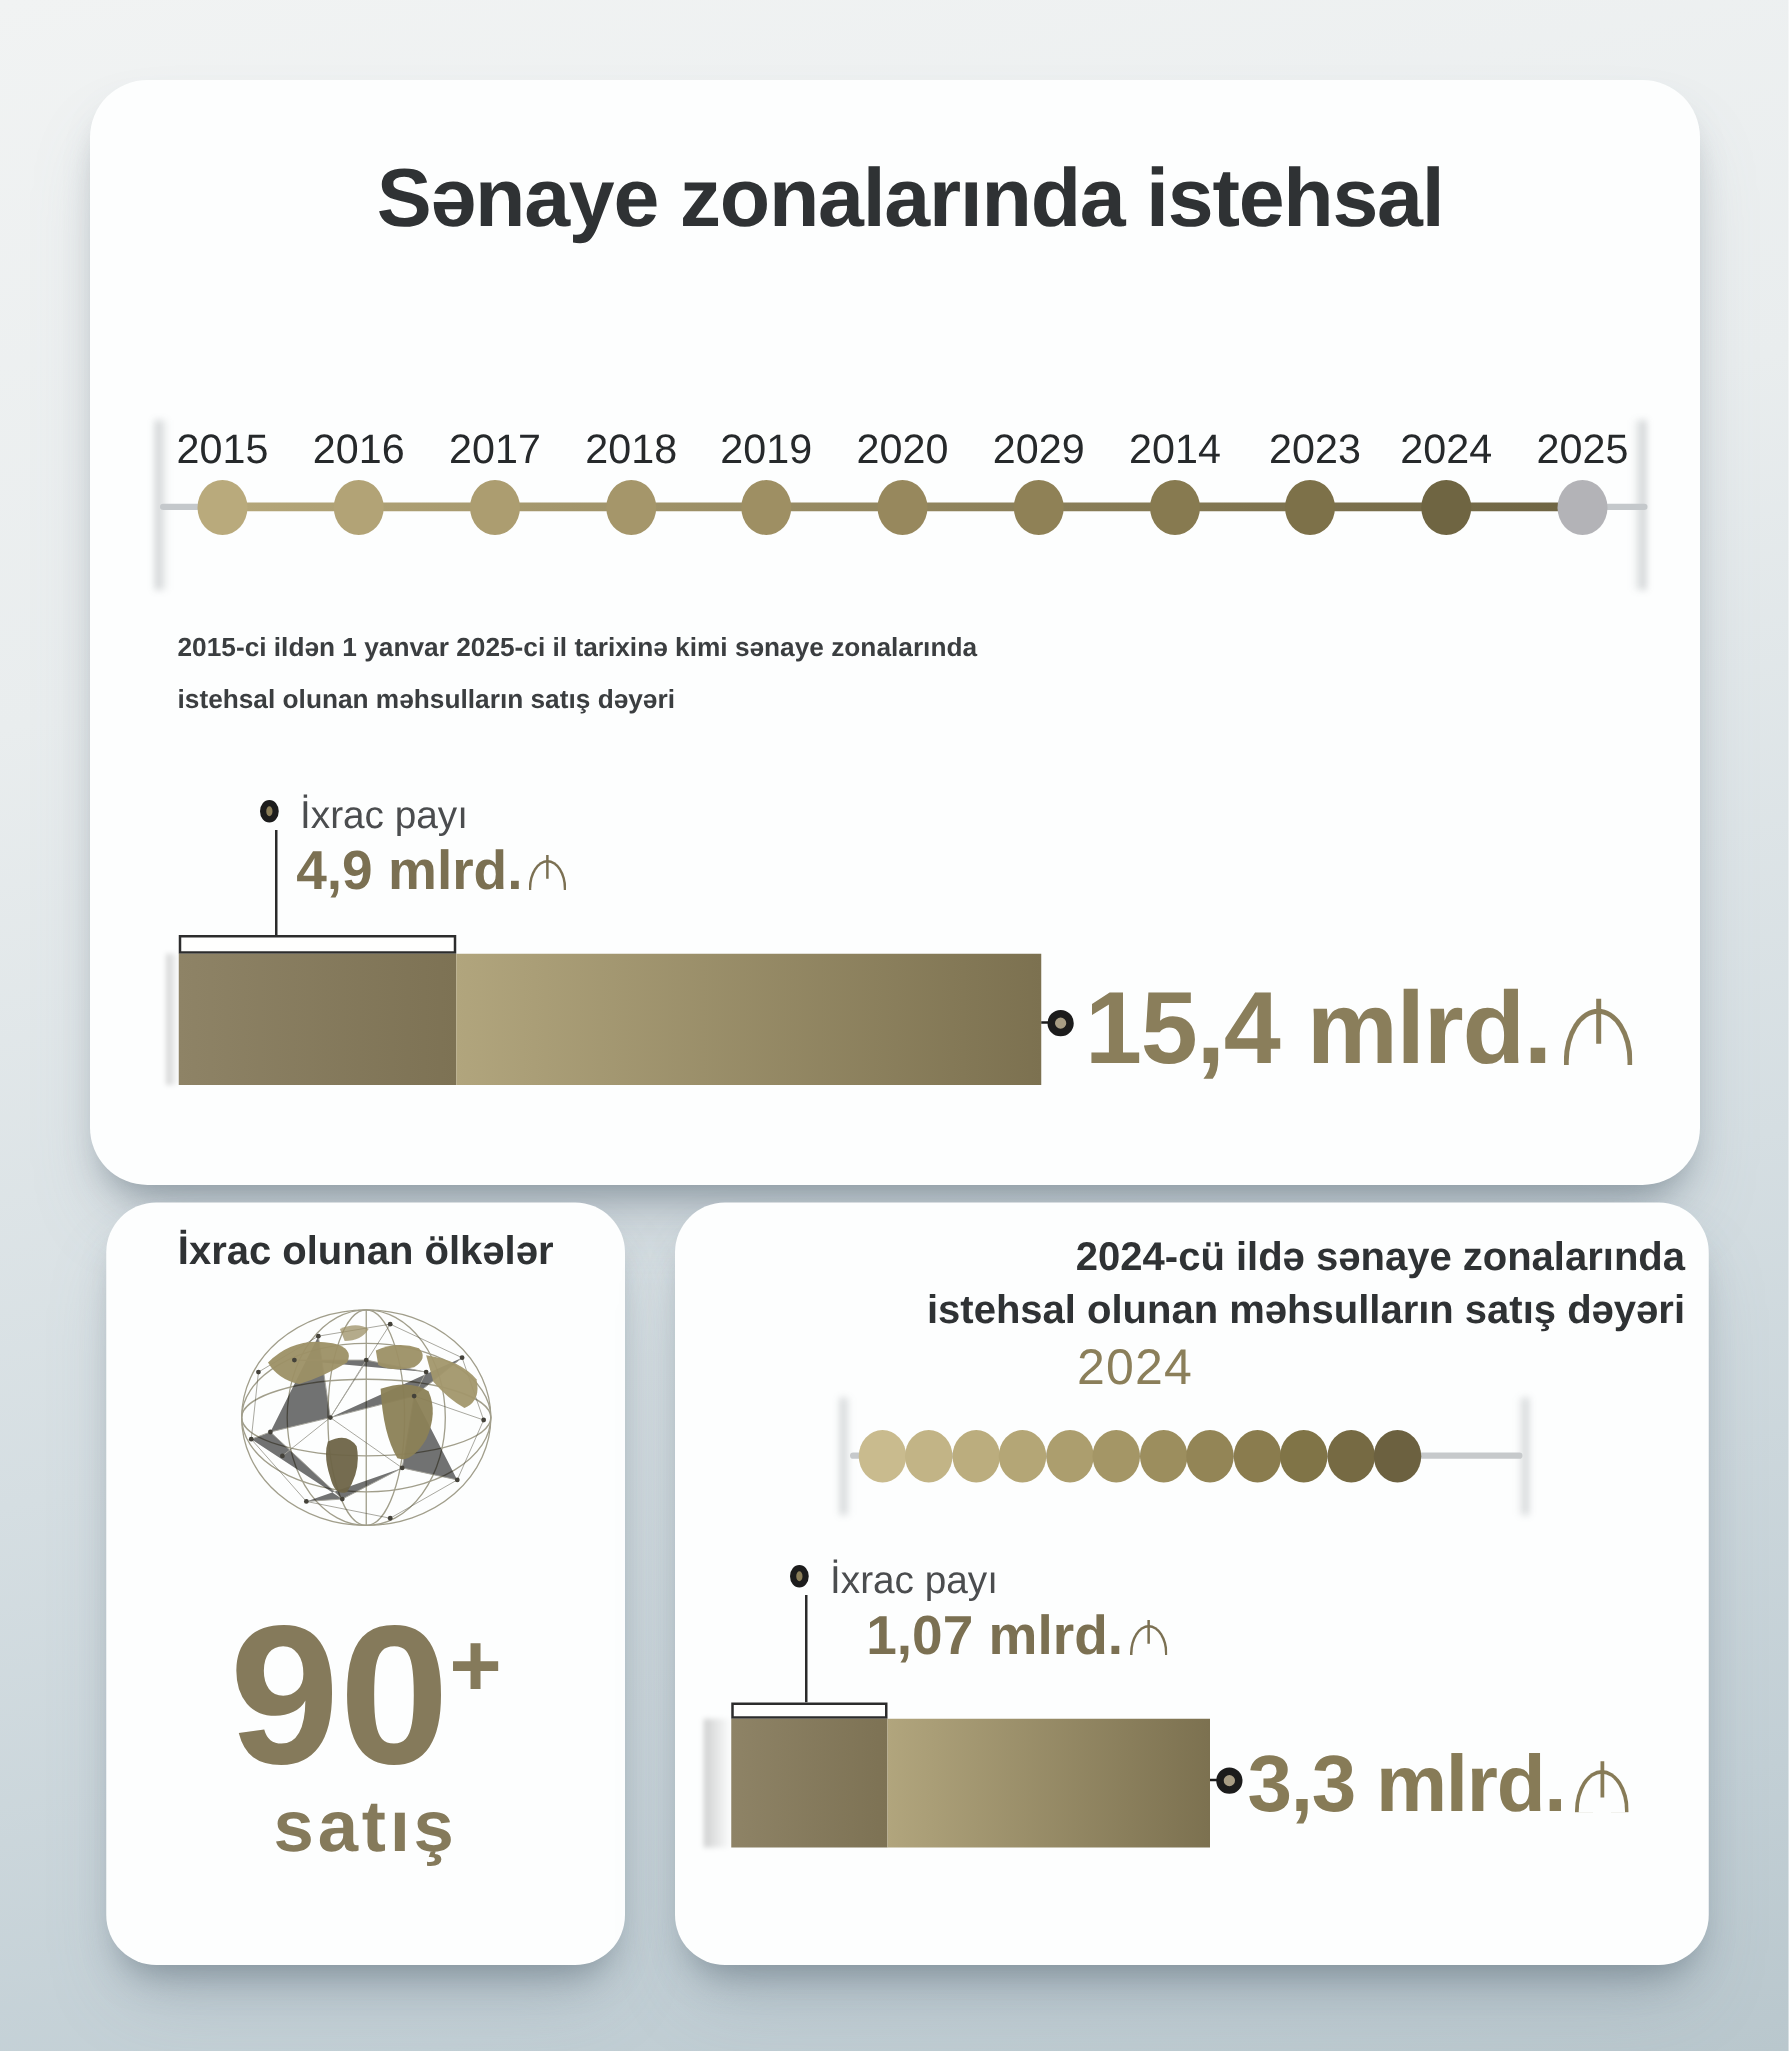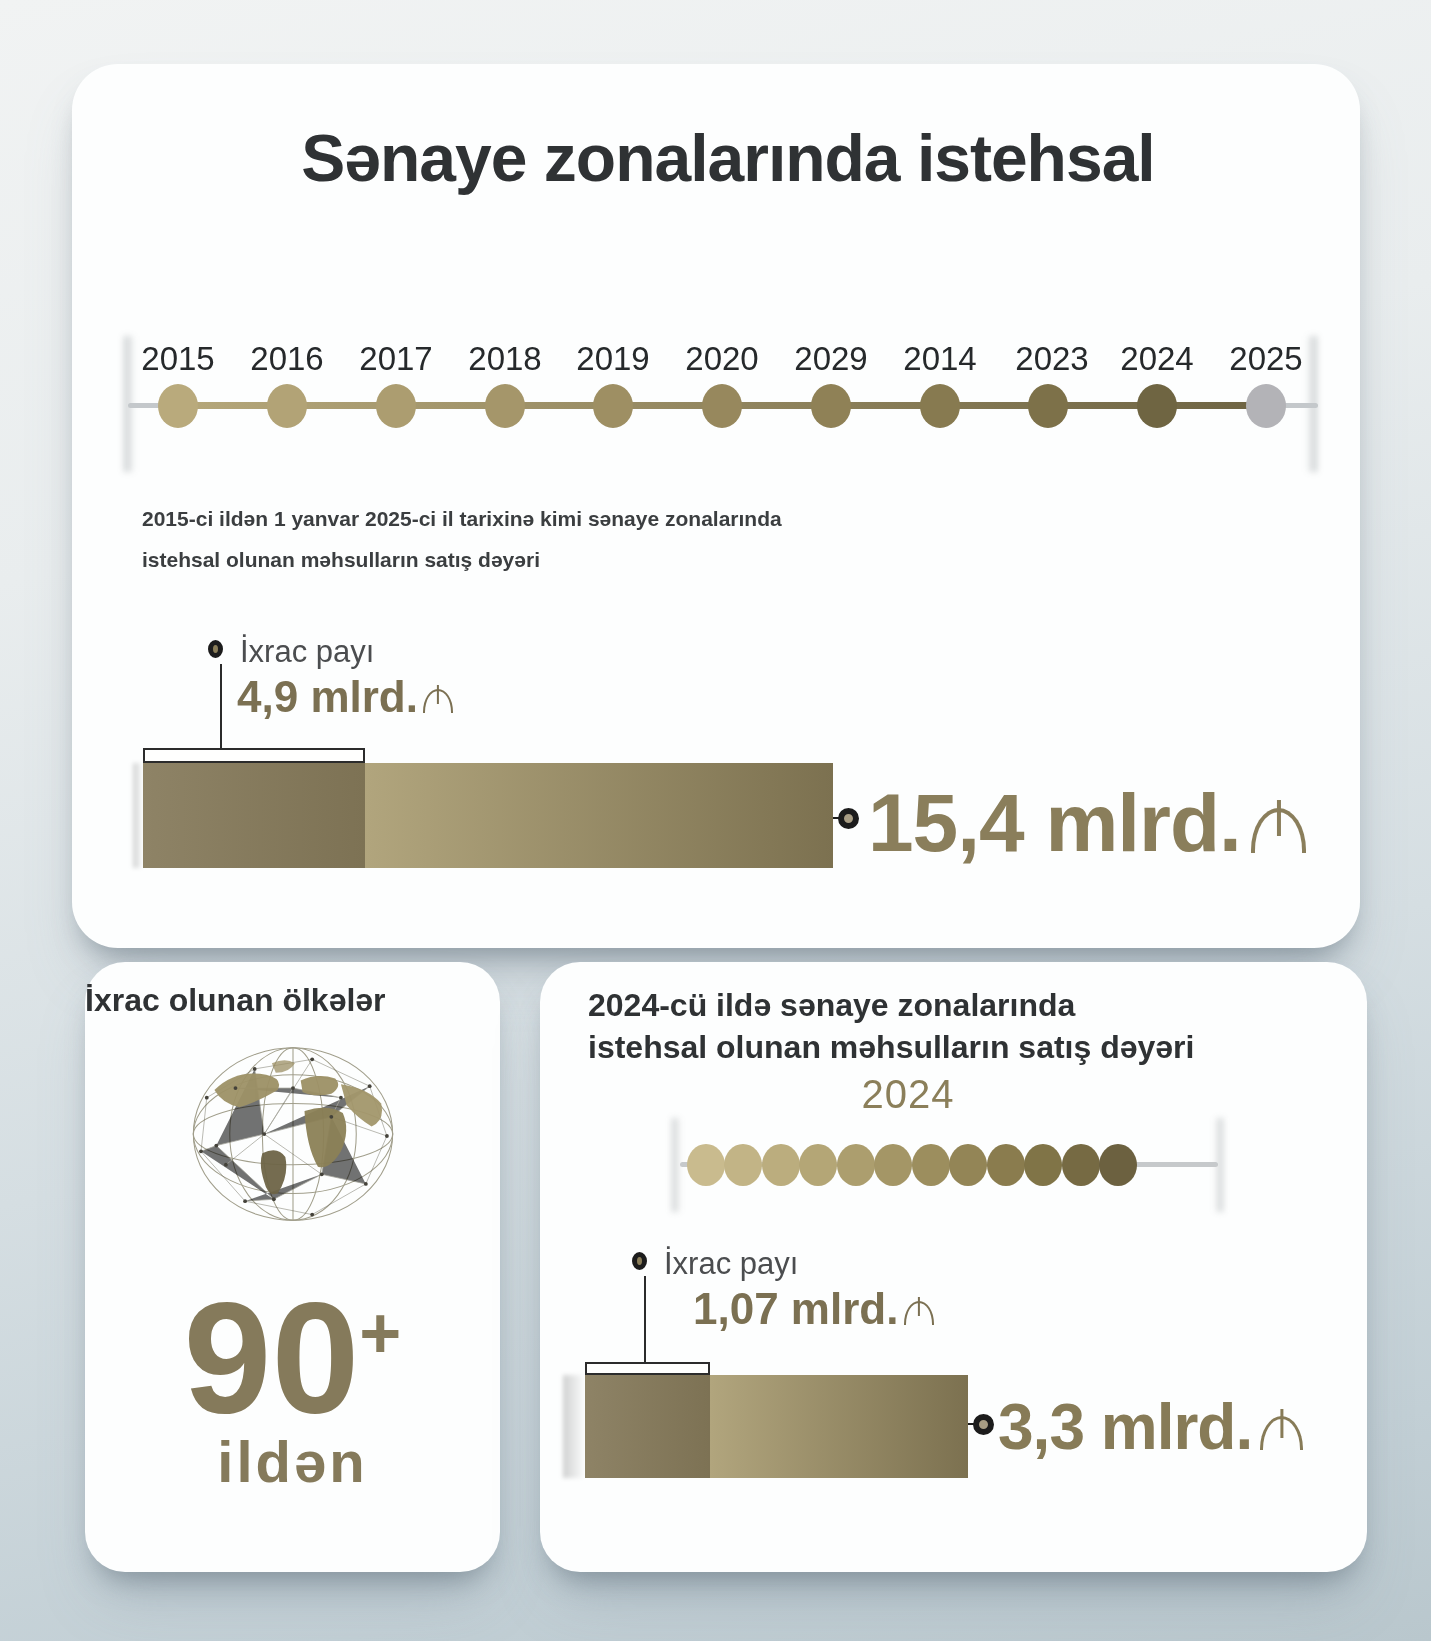--- a/index.html
+++ b/index.html
@@ -49,29 +49,29 @@
 
   
   .manat{display:inline-block;position:relative;width:.68em;height:.52em;margin-left:.12em;}
   .manat::before{content:"";position:absolute;left:0;right:0;top:0;bottom:-.02em;
      border:.05em solid currentColor;border-bottom:none;
      border-radius:.34em .34em 0 0/.52em .52em 0 0;}
   .manat::after{content:"";position:absolute;left:50%;top:-.1em;width:.05em;height:.44em;
      background:currentColor;transform:translateX(-50%);}
 
   
-  .lc-title{left:85px;top:982px;width:415px;font-size:32px;font-weight:700;color:#2f3234;}
+  .lc-title{left:85px;top:982px;width:415px;text-align:center;font-size:32px;font-weight:700;color:#2f3234;}
   .big-count{left:85px;top:1248px;width:415px;text-align:center;font-size:158px;font-weight:800;
              color:#857a5b;line-height:170px;}
   .big-count .plus{font-size:72px;vertical-align:super;font-weight:800;}
   .big-unit{left:85px;top:1428px;width:415px;text-align:center;font-size:58px;font-weight:800;
             color:#857a5b;letter-spacing:3px;}
 
   
-  .rc-title{left:588px;top:984px;width:760px;font-size:32px;line-height:42px;font-weight:700;color:#2f3234;}
+  .rc-title{left:588px;top:984px;width:760px;font-size:32px;line-height:42px;font-weight:700;color:#2f3234;text-align:right;}
   .rc-year{left:778px;top:1072px;width:260px;text-align:center;font-size:40px;color:#8b7f5a;letter-spacing:1px;}
   .rc-line{left:680px;top:1162px;width:538px;height:5px;background:#c6c9cb;border-radius:3px;}
   .rc-dot{top:1144px;width:38px;height:42px;border-radius:50%;}
   .rd0{background:#c9bb8e}.rd1{background:#c2b486}.rd2{background:#bbad7e}.rd3{background:#b4a676}
   .rd4{background:#ac9e6e}.rd5{background:#a49666}.rd6{background:#9c8e5e}.rd7{background:#938556}
   .rd8{background:#8a7c4e}.rd9{background:#807447}.rd10{background:#766a43}.rd11{background:#6c6140}
 </style>
 </head>
 <body>
 
@@ -178,21 +178,21 @@
         <circle cx="40" cy="120" r="2"></circle>
       <circle cx="170" cy="70" r="2"></circle>
         <circle cx="60" cy="60" r="2"></circle>
         <circle cx="50" cy="140" r="2"></circle>
     </g>
   </svg>
 
   <div class="abs big-count">
     <span>90</span><span class="plus">+</span>
   </div>
-  <div class="abs big-unit">ildən</div>
+  <div class="abs big-unit">satış</div>
 
   <section class="card card-right"></section>
 
   <p class="abs rc-title" style="margin:0;">
     <span style="display:block;">2024-cü ildə sənaye zonalarında</span>
     <span style="display:block;">istehsal olunan məhsulların satış dəyəri</span>
   </p>
 
   <div class="abs rc-year">2024</div>
 

